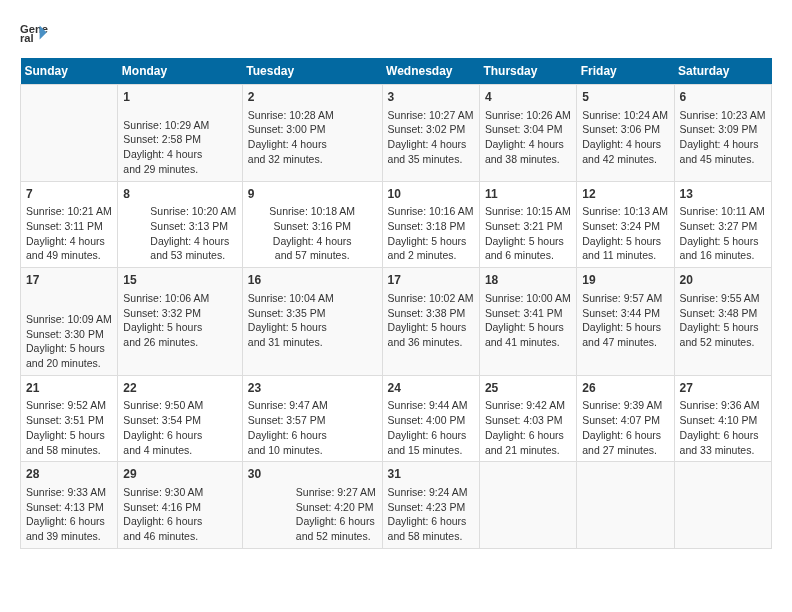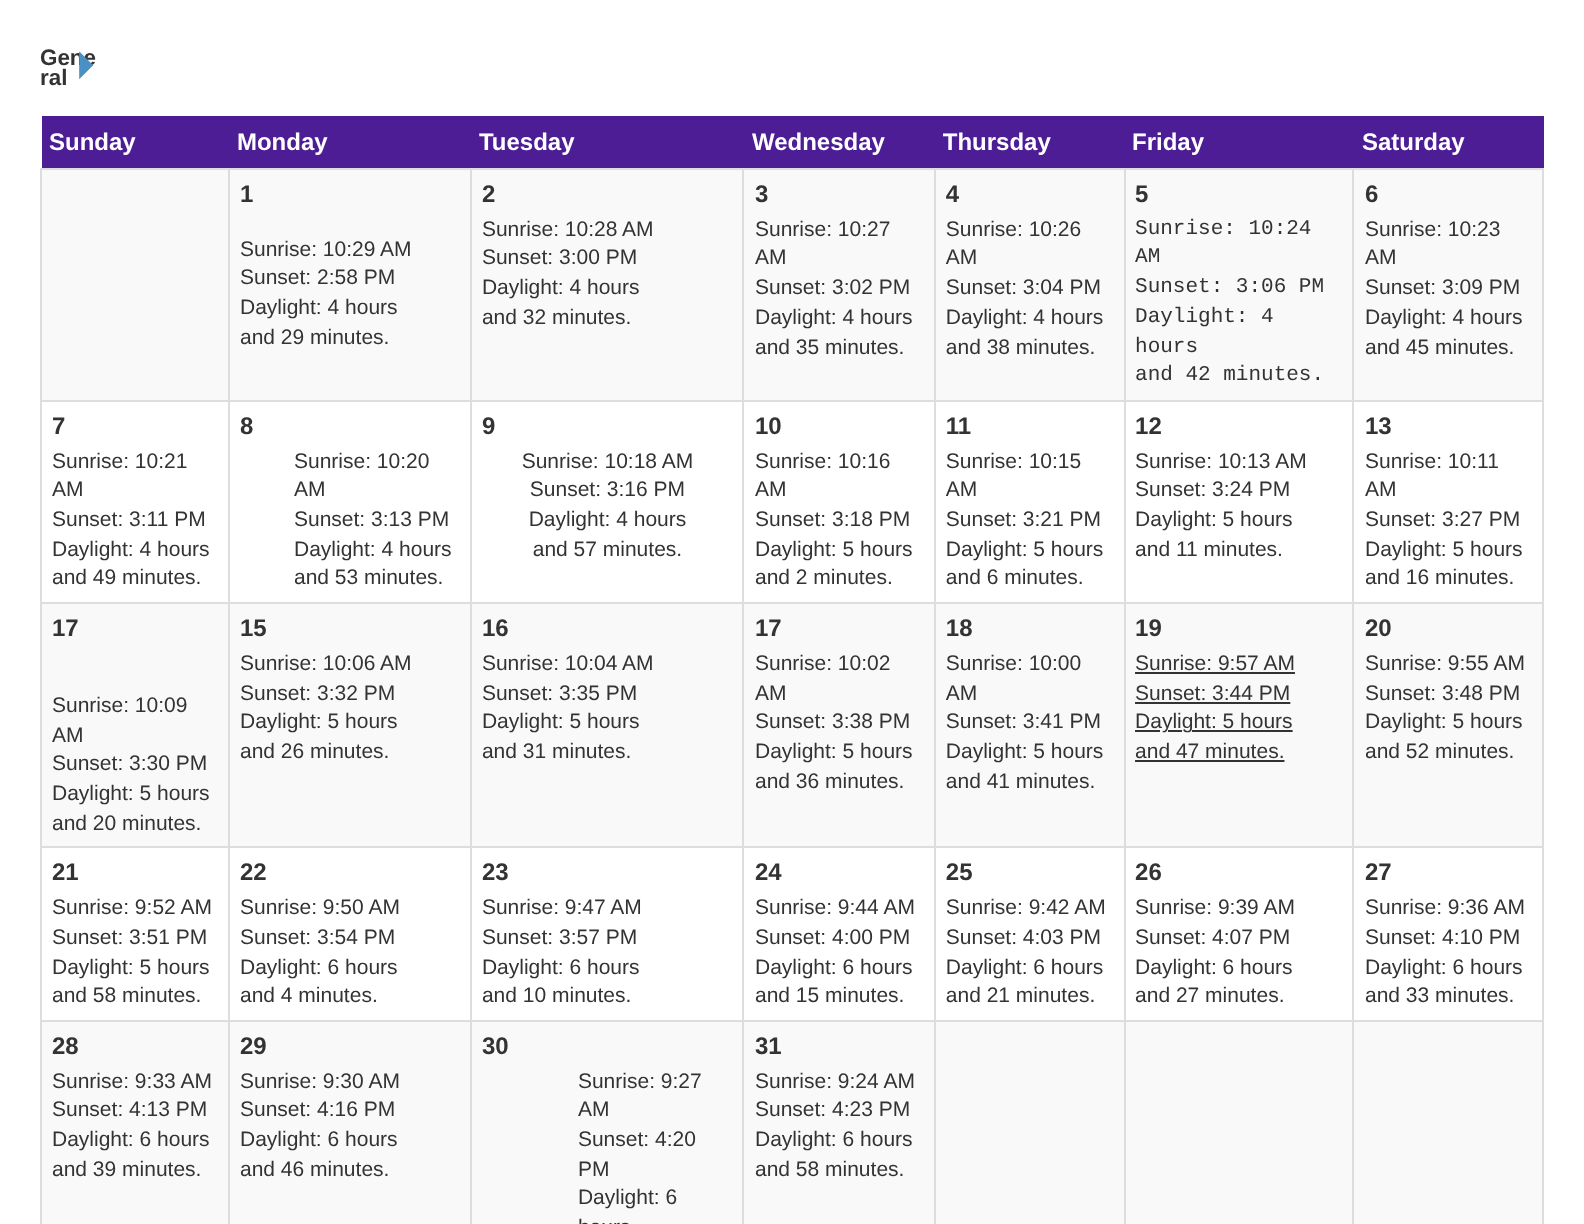--- a/index.html
+++ b/index.html
@@ -36,21 +36,21 @@
     .subtitle {
       font-size: 15px;
       color: #555;
     }
     table {
       width: 100%;
       border-collapse: collapse;
       font-size: 11px;
     }
     thead tr th {
-      background-color: #4c1d95;
+      background-color: #0369a1;
       color: #fff;
       padding: 6px 4px;
       text-align: left;
       font-size: 12px;
       font-weight: bold;
     }
     tbody tr td {
       border: 1px solid #ddd;
       vertical-align: top;
       padding: 4px 5px;
@@ -137,21 +137,21 @@
         </td>
         <td>
           <span class="day-number">4</span>
           <div class="day-info" style="white-space: pre-line;">Sunrise: 10:26 AM
 Sunset: 3:04 PM
 Daylight: 4 hours
 and 38 minutes.</div>
         </td>
         <td>
           <span class="day-number">5</span>
-          <div class="day-info" style="white-space: pre-line; font-family: Liberation Mono, monospace;">Sunrise: 10:24 AM
+          <div class="day-info" style="white-space: pre-line;">Sunrise: 10:24 AM
 Sunset: 3:06 PM
 Daylight: 4 hours
 and 42 minutes.</div>
         </td>
         <td>
           <span class="day-number">6</span>
           <div class="day-info" style="white-space: pre-line;">Sunrise: 10:23 AM
 Sunset: 3:09 PM
 Daylight: 4 hours
 and 45 minutes.</div>
@@ -239,21 +239,21 @@
         </td>
         <td>
           <span class="day-number">18</span>
           <div class="day-info" style="white-space: pre-line;">Sunrise: 10:00 AM
 Sunset: 3:41 PM
 Daylight: 5 hours
 and 41 minutes.</div>
         </td>
         <td>
           <span class="day-number">19</span>
-          <div class="day-info" style="white-space: pre-line; text-decoration: underline;">Sunrise: 9:57 AM
+          <div class="day-info" style="white-space: pre-line;">Sunrise: 9:57 AM
 Sunset: 3:44 PM
 Daylight: 5 hours
 and 47 minutes.</div>
         </td>
         <td>
           <span class="day-number">20</span>
           <div class="day-info" style="white-space: pre-line;">Sunrise: 9:55 AM
 Sunset: 3:48 PM
 Daylight: 5 hours
 and 52 minutes.</div>

